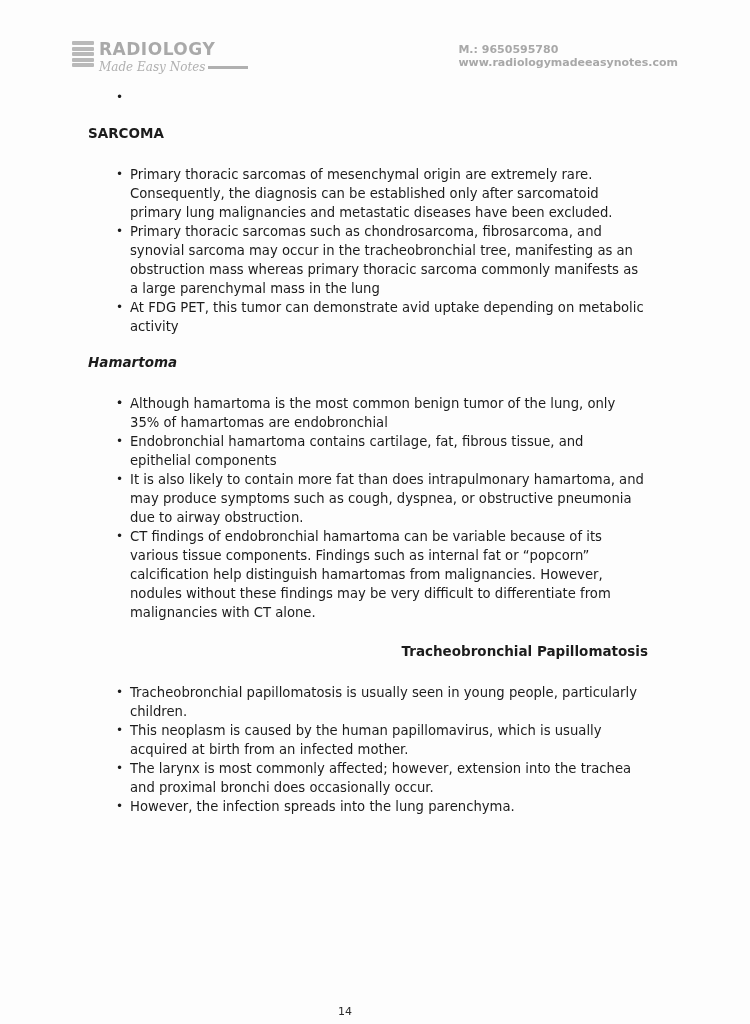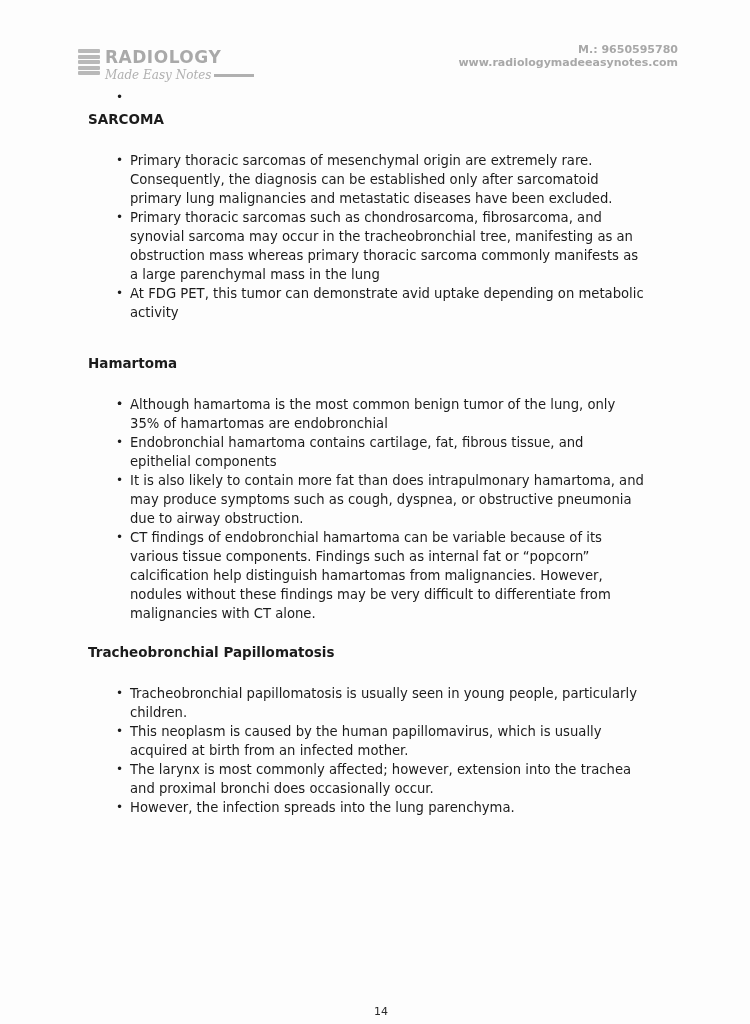--- a/index.html
+++ b/index.html
@@ -24,25 +24,24 @@
     
     .header {
       position: absolute;
       top: 38px;
       left: 72px;
       right: 72px;
       height: 40px;
     }
     .logo {
       position: absolute;
-      left: 6px;
+      left: 0;
       top: 0;
       width: 140px;
       height: 36px;
-      margin-top: 8px;
     }
     .logo-books {
       position: absolute;
       left: 0;
       top: 3px;
       width: 22px;
       height: 28px;
     }
     .logo-books span {
       display: block;
@@ -76,21 +75,20 @@
       width: 40px;
       height: 3px;
       background: #b0b0b0;
       vertical-align: middle;
       margin-left: 2px;
     }
     .contact {
       position: absolute;
       right: 0;
       top: 5px;
-      text-align: right;
       font-family: "DejaVu Sans", sans-serif;
       font-weight: bold;
       font-size: 11px;
       line-height: 13px;
       color: #a8a8a8;
     }
     
     .content {
       position: absolute;
       top: 88px;
@@ -126,21 +124,20 @@
     .list-gap-top { margin-top: 22px; }
     .page-number {
       position: absolute;
       top: 1005px;
       left: 0;
       width: 690px;
       text-align: center;
       font-family: "DejaVu Sans", sans-serif;
       font-size: 11px;
       color: #2a2a2a;
-      padding-left: 36px;
     }
   </style>
 </head>
 <body>
 
 <div class="page">
 
   <div class="header">
     <div class="logo">
       <div class="logo-books">
@@ -158,37 +155,37 @@
       <div>www.radiologymadeeasynotes.com</div>
     </div>
   </div>
 
   <div class="content">
 
     <ul>
       <li><span class="bullet">•</span></li>
     </ul>
 
-    <div class="heading sec-gap-top" style="margin-top:22px;">SARCOMA</div>
+    <div class="heading sec-gap-top" style="margin-top:36px;">SARCOMA</div>
     <ul class="list-gap-top" style="margin-top:22px;">
       <li><span class="bullet">•</span><span>Primary thoracic sarcomas of mesenchymal origin are extremely rare. Consequently, the diagnosis can be established only after sarcomatoid primary lung malignancies and metastatic diseases have been excluded.</span></li>
       <li><span class="bullet">•</span><span>Primary thoracic sarcomas such as chondrosarcoma, fibrosarcoma, and synovial sarcoma may occur in the tracheobronchial tree, manifesting as an obstruction mass whereas primary thoracic sarcoma commonly manifests as a large parenchymal mass in the lung</span></li>
       <li><span class="bullet">•</span><span>At FDG PET, this tumor can demonstrate avid uptake depending on metabolic activity</span></li>
     </ul>
 
-    <div class="heading" style="margin-top:32px;">Hamartoma</div>
+    <div class="heading" style="margin-top:17px;font-style:italic;">Hamartoma</div>
     <ul style="margin-top:22px;">
       <li><span class="bullet">•</span></li>
       <li><span class="bullet">•</span><span>Although hamartoma is the most common benign tumor of the lung, only 35% of hamartomas are endobronchial</span></li>
       <li><span class="bullet">•</span><span>Endobronchial hamartoma contains cartilage, fat, fibrous tissue, and epithelial components</span></li>
       <li><span class="bullet">•</span><span>It is also likely to contain more fat than does intrapulmonary hamartoma, and may produce symptoms such as cough, dyspnea, or obstructive pneumonia due to airway obstruction.</span></li>
       <li><span class="bullet">•</span><span>CT findings of endobronchial hamartoma can be variable because of its various tissue components. Findings such as internal fat or “popcorn” calcification help distinguish hamartomas from malignancies. However, nodules without these findings may be very difficult to differentiate from malignancies with CT alone.</span></li>
     </ul>
 
-    <div class="heading" style="margin-top:20px;">Tracheobronchial Papillomatosis</div>
+    <div class="heading" style="margin-top:20px;text-align:right;">Tracheobronchial Papillomatosis</div>
     <ul style="margin-top:22px;">
       <li><span class="bullet">•</span><span>Tracheobronchial papillomatosis is usually seen in young people, particularly children.</span></li>
       <li><span class="bullet">•</span><span>This neoplasm is caused by the human papillomavirus, which is usually acquired at birth from an infected mother.</span></li>
       <li><span class="bullet">•</span><span>The larynx is most commonly affected; however, extension into the trachea and proximal bronchi does occasionally occur.</span></li>
       <li><span class="bullet">•</span><span>However, the infection spreads into the lung parenchyma.</span></li>
     </ul>
   </div>
 
   <div class="page-number">14</div>
 </div>

